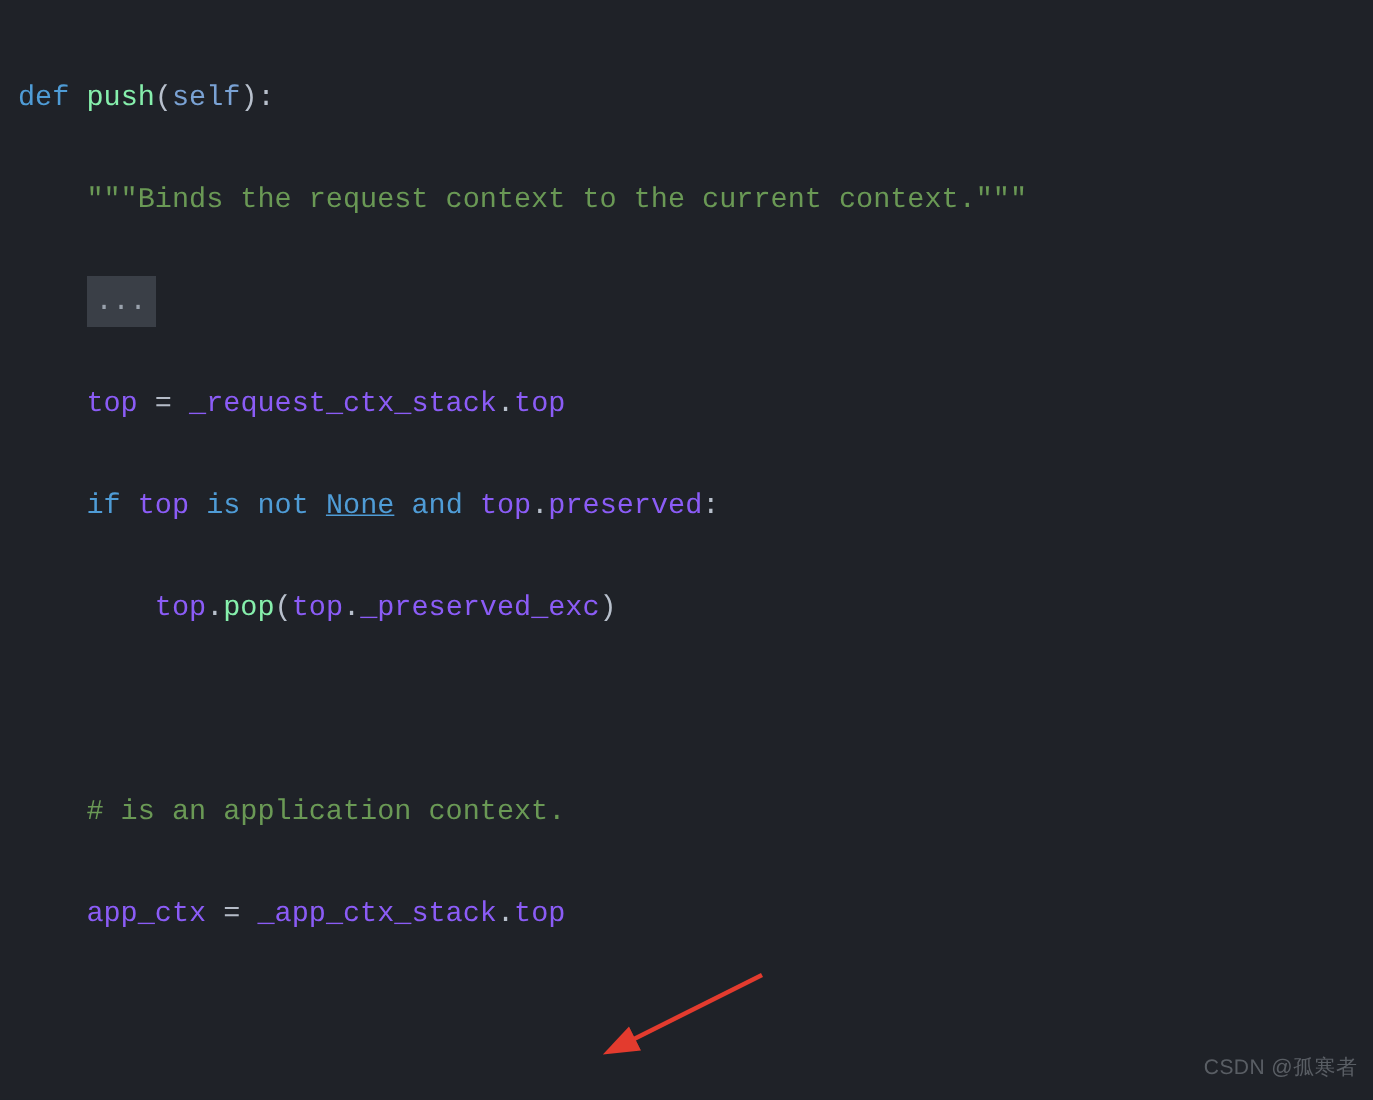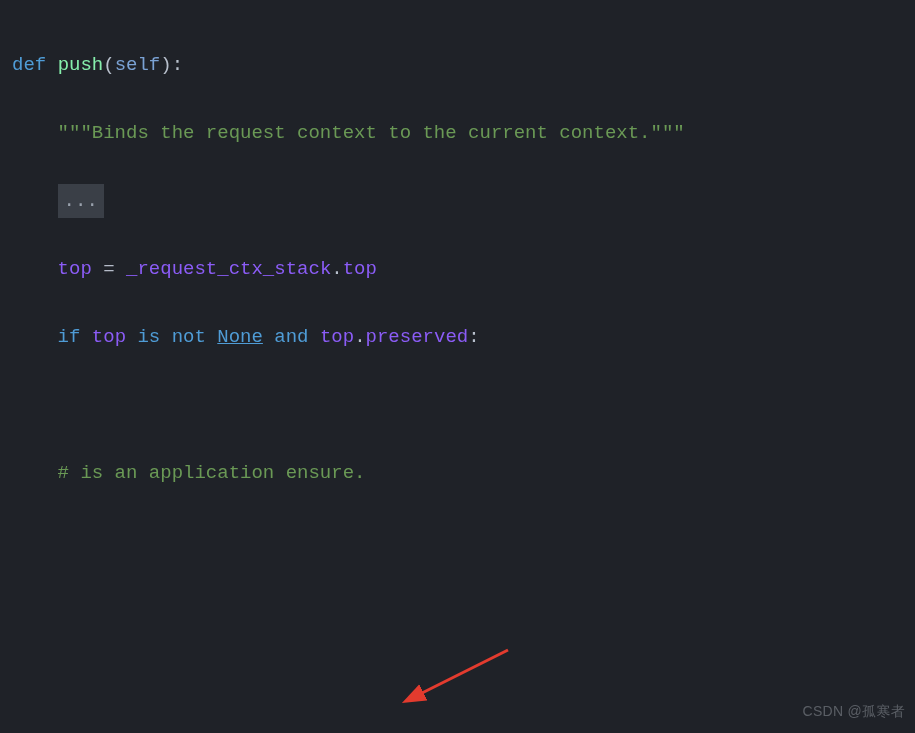--- a/index.html
+++ b/index.html
@@ -55,22 +55,24 @@
 </style>
 </head>
 <body>
 
 <div class="editor">
 <span class="line"><span class="kw">def</span> <span class="fn">push</span><span class="punct">(</span><span class="param">self</span><span class="punct">)</span><span class="punct">:</span></span>
 <span class="line"><span>    </span><span class="comment">"""Binds the request context to the current context."""</span></span>
 <span class="line"><span>    </span><span class="fold">...</span></span>
 <span class="line"><span>    </span><span class="prop">top</span><span class="op"> = </span><span class="prop">_request_ctx_stack</span><span class="punct">.</span><span class="prop">top</span></span>
 <span class="line"><span>    </span><span class="kw">if</span><span> </span><span class="prop">top</span> <span class="kw">is</span> <span class="kw">not</span> <span class="none">None</span> <span class="kw">and</span> <span class="prop">top</span><span class="punct">.</span><span class="prop">preserved</span><span class="punct">:</span></span>
+<span class="line"><span>        </span><span class="prop">top</span><span class="punct">.</span><span class="fn">pop</span><span class="punct">(</span><span class="prop">top</span><span class="punct">.</span><span class="prop">_preserved_exc</span><span class="punct">)</span></span>
 <span class="line"> </span>
-<span class="line"><span>    </span><span class="comment"># is an application ensure.</span></span>
+<span class="line"><span>    </span><span class="comment"># is an application context.</span></span>
+<span class="line"><span>    </span><span class="prop">app_ctx</span><span class="op"> = </span><span class="prop">_app_ctx_stack</span><span class="punct">.</span><span class="prop">top</span></span>
 <span class="line">    </span>
 
 
 
 
 
 
 
 
 

